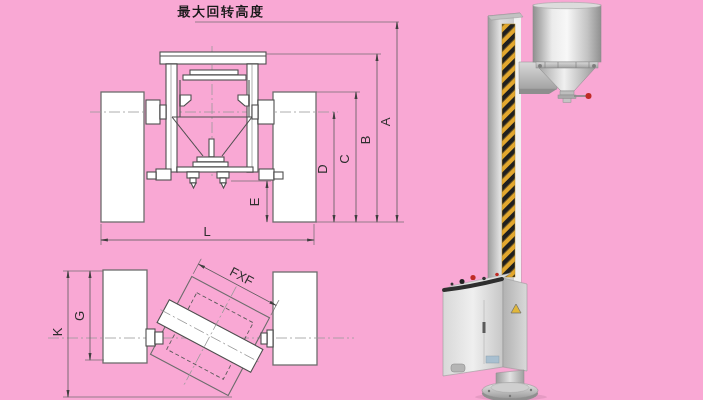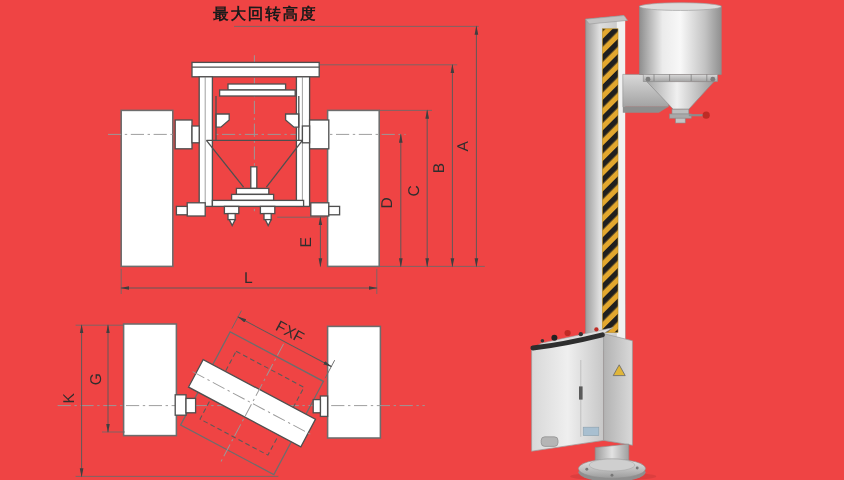--- a/index.html
+++ b/index.html
@@ -1,16 +1,16 @@
 <!DOCTYPE html>
 <html><head>
 <meta charset="utf-8">
 <style>
   html,body{margin:0;padding:0;background:#fff;}
-  .stage{position:relative;width:703px;height:400px;background:#ef4444;overflow:hidden;}
+  .stage{position:relative;width:703px;height:400px;background:#f9a8d4;overflow:hidden;}
   svg{display:block;}
   .ol{fill:none;stroke:#4f4f4f;stroke-width:1.1;}
   .olw{fill:#fff;stroke:#4f4f4f;stroke-width:1.1;}
   .olg{fill:none;stroke:#6d6d6d;stroke-width:1.1;}
   .colrect{fill:#fff;stroke:#6d6d6d;stroke-width:1.3;}
   .dim{stroke:#5a5a5a;stroke-width:0.8;fill:none;}
   .ext{stroke:#6a6a6a;stroke-width:0.7;fill:none;}
   .cl{stroke:#9a9a9a;stroke-width:0.8;stroke-dasharray:11 3 2 3;fill:none;}
   .dsh{stroke:#5a5a5a;stroke-width:0.9;stroke-dasharray:4 2.6;fill:none;}
   .dimtext{font:13px "Liberation Sans",sans-serif;fill:#2e2e2e;}

